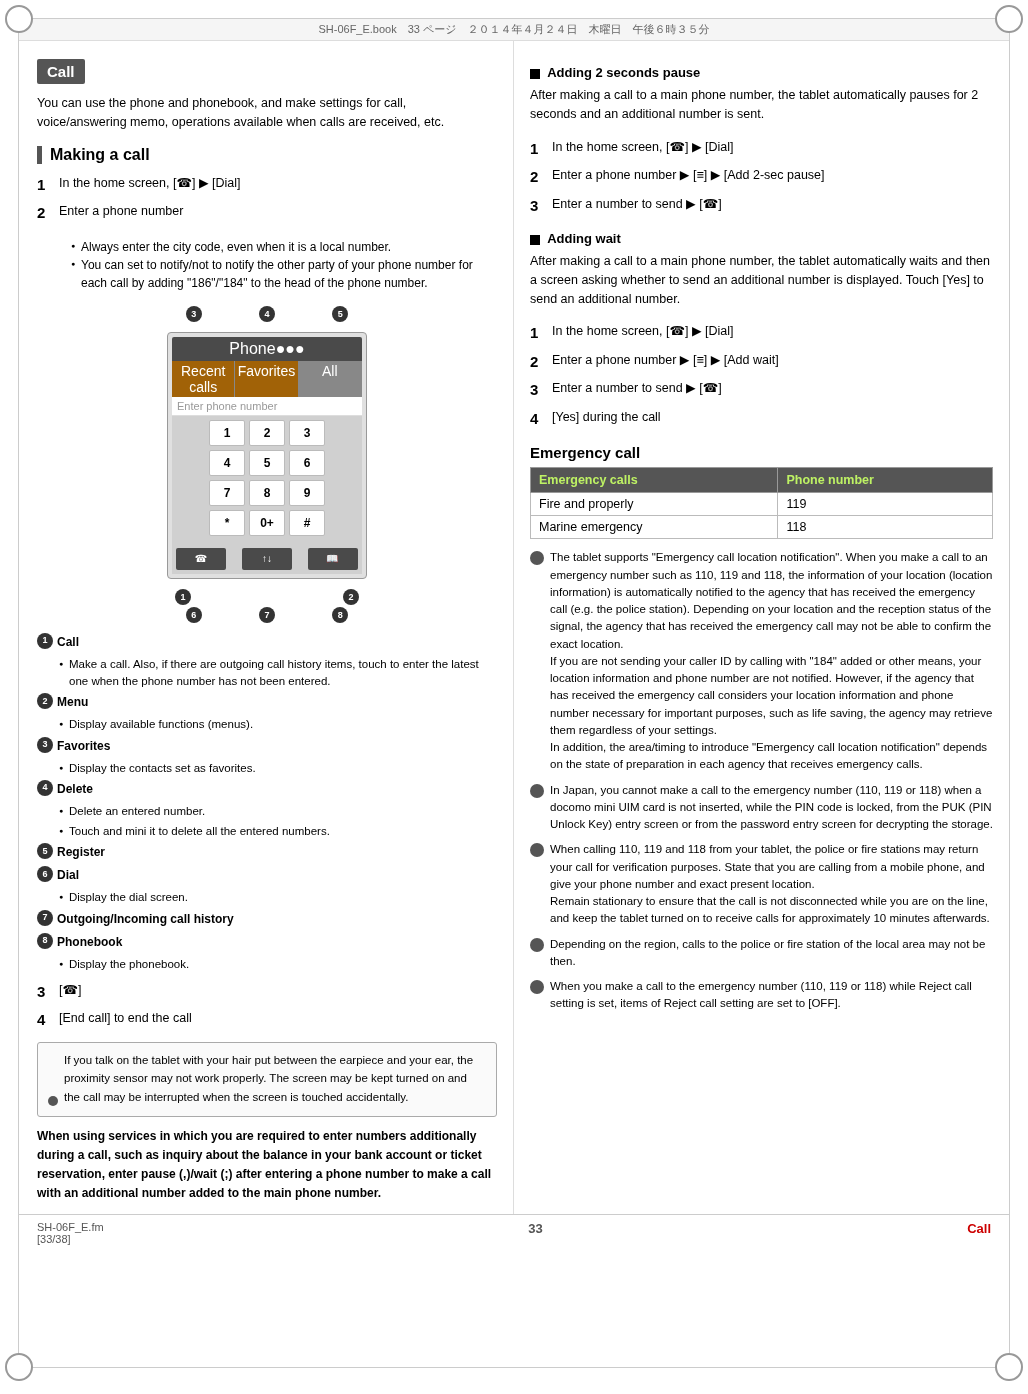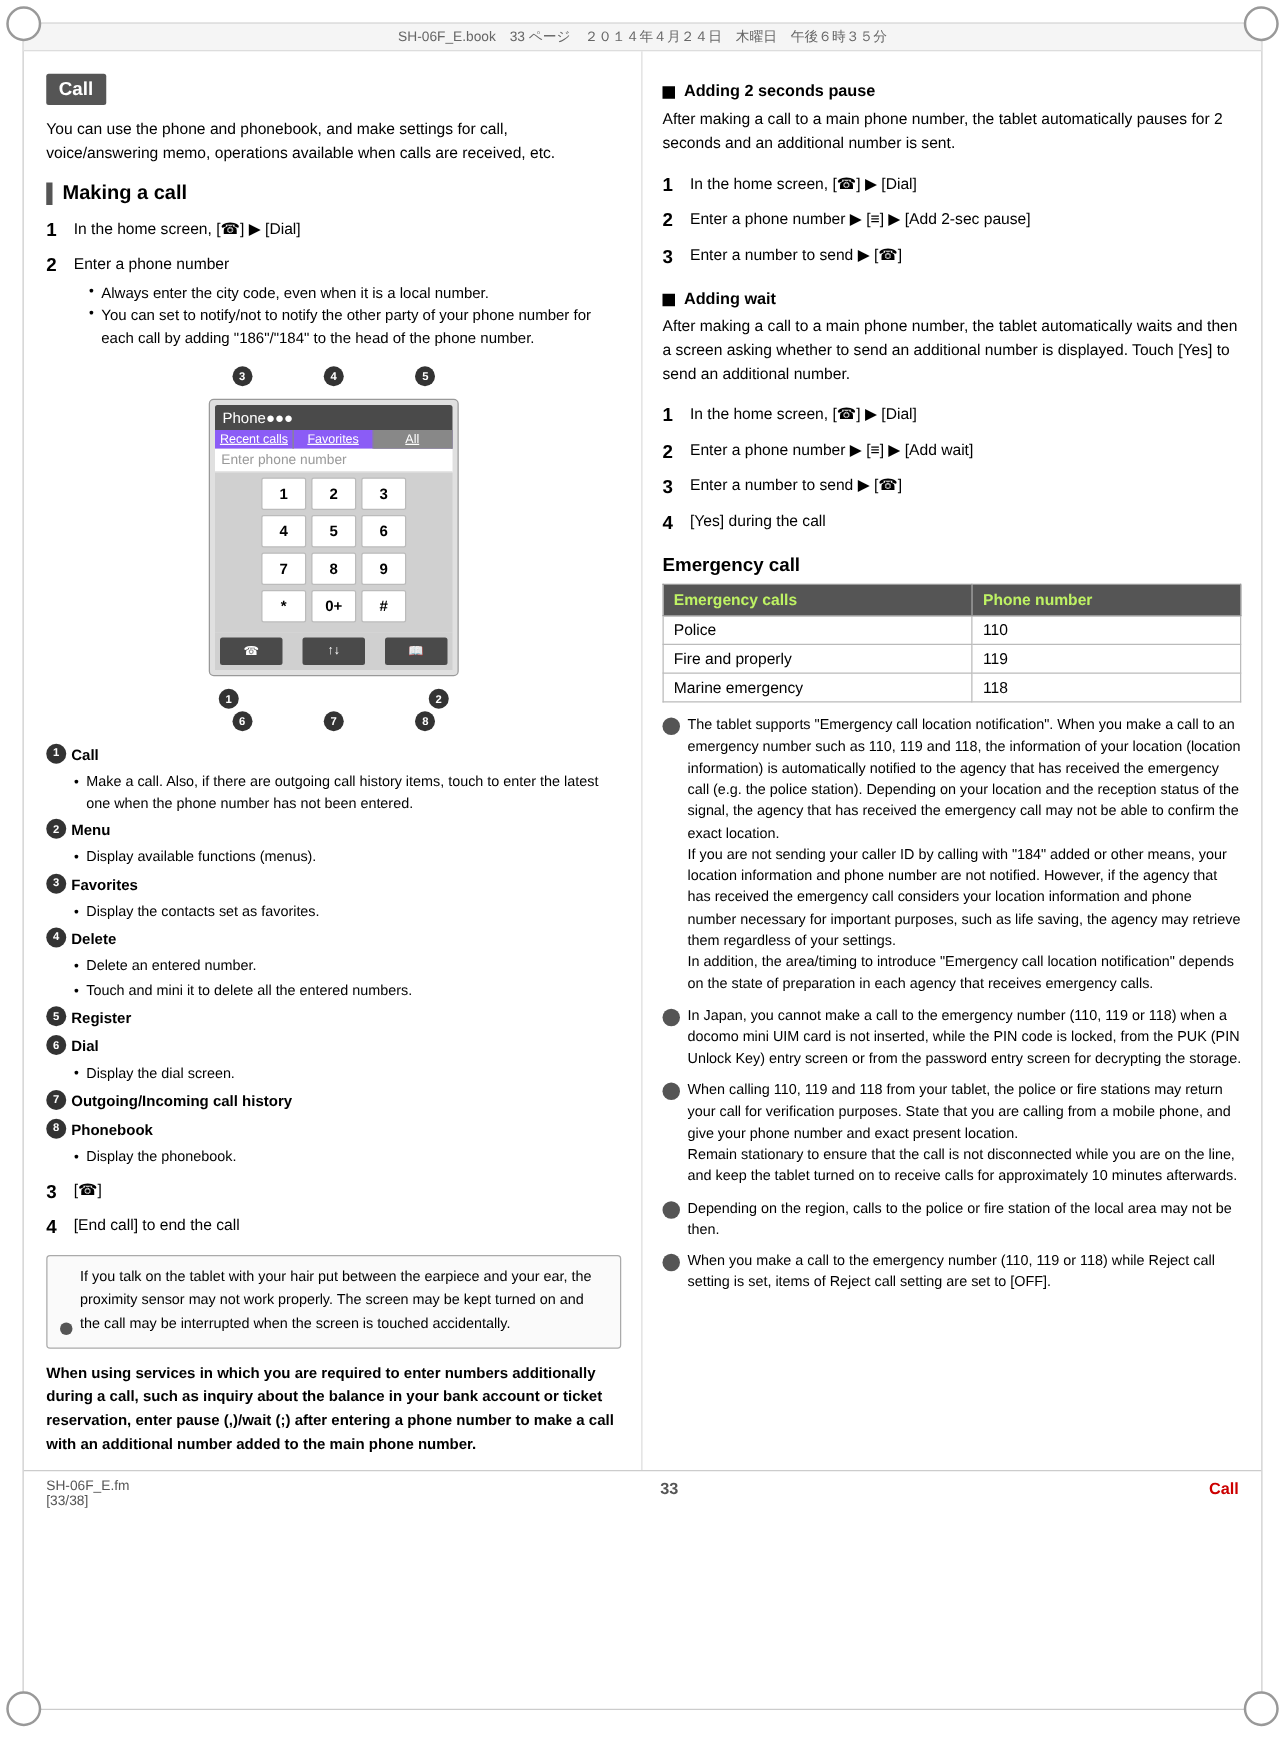--- a/index.html
+++ b/index.html
@@ -88,21 +88,21 @@
       margin-right: 4px;
       color: #000;
     }
     .step-content {
       flex: 1;
     }
 
     .bullet-list {
       list-style: none;
       padding-left: 12px;
-      margin-top: 4px;
+      margin-top: 17px;
       margin-bottom: 6px;
     }
     .bullet-list li {
       font-size: 12px;
       line-height: 1.5;
       padding-left: 10px;
       position: relative;
     }
     .bullet-list li::before {
       content: "●";
@@ -117,32 +117,31 @@
       border: 1px solid #999;
       width: 200px;
       margin: 10px auto;
       background: #e0e0e0;
       border-radius: 4px;
       padding: 4px;
     }
     .phone-header {
       background: #4a4a4a;
       color: #fff;
-      font-size: 12px;
+      font-size: 16px;
       padding: 3px 6px;
       display: flex;
-      justify-content: flex-start;
+      justify-content: center;
       border-radius: 2px 2px 0 0;
     }
     .phone-tabs {
       display: flex;
-      background: #8b5cf6;
-      font-size: 10px;
+      background: #a16207;
+      font-size: 14px;
       color: #fff;
-      text-decoration: underline;
     }
     .phone-tab {
       flex: 1;
       text-align: center;
       padding: 2px 1px;
       border-right: 1px solid #888;
     }
     .phone-tab.active {
       background: #888;
     }
@@ -639,24 +638,20 @@
         <div class="emerg-heading">Emergency call</div>
 
         <table class="emerg-table">
           <thead>
             <tr>
               <th>Emergency calls</th>
               <th>Phone number</th>
             </tr>
           </thead>
           <tbody id="emerg-tbody">
-          <tr>
-                <td>Police</td>
-                <td>110</td>
-              </tr>
               <tr>
                 <td>Fire and properly</td>
                 <td>119</td>
               </tr>
               <tr>
                 <td>Marine emergency</td>
                 <td>118</td>
               </tr>
             </tbody>
         </table>

